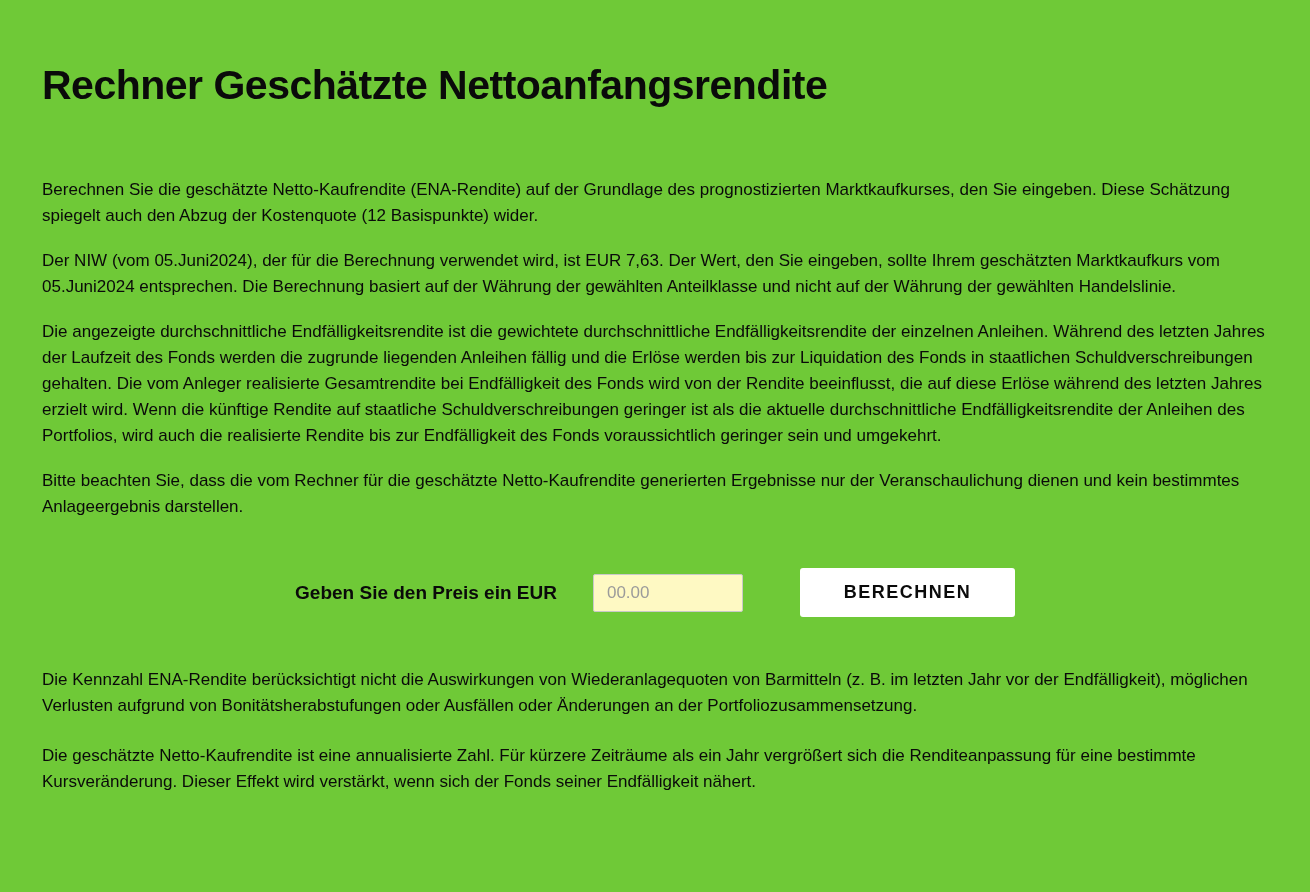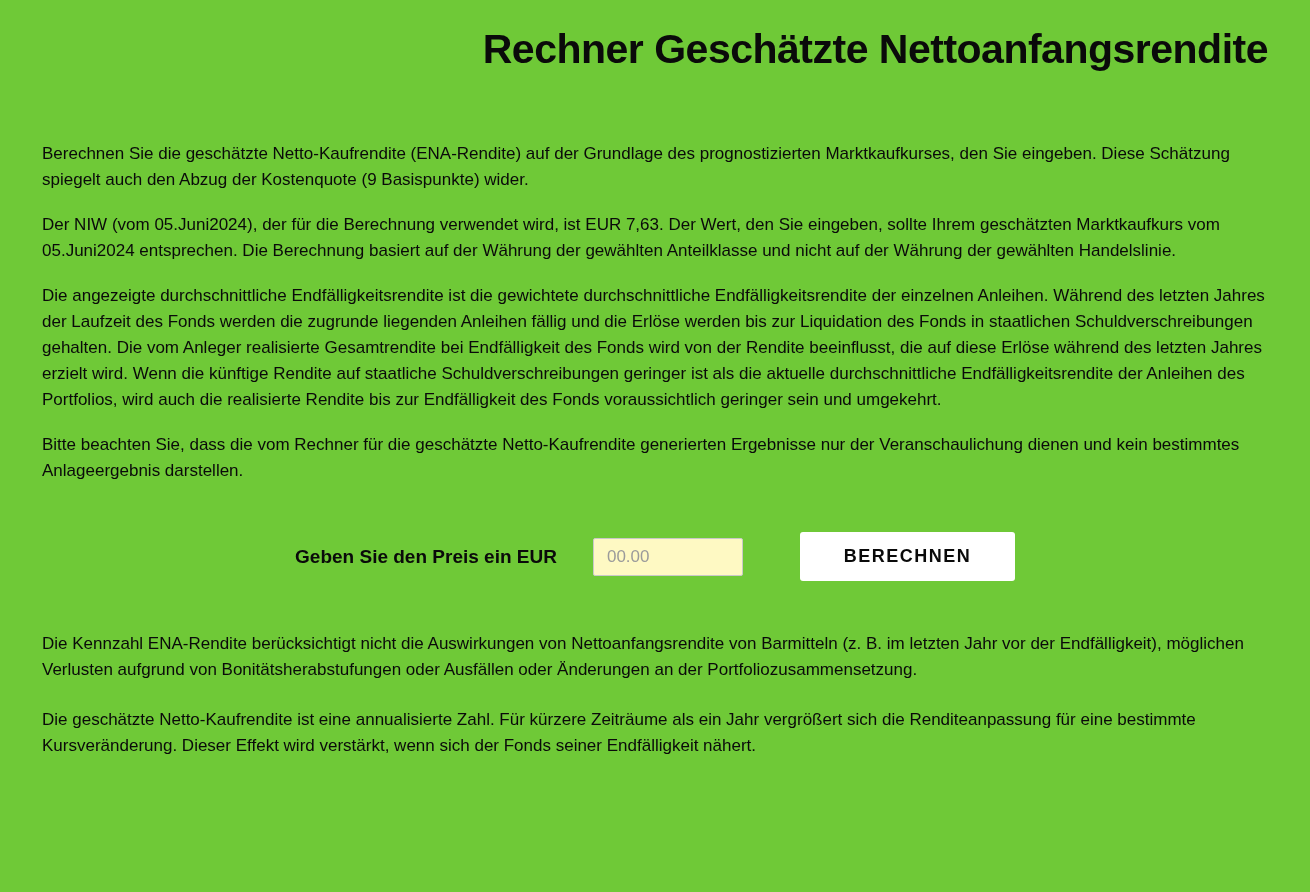--- a/index.html
+++ b/index.html
@@ -15,22 +15,22 @@
     overflow: hidden;
   }
   .page {
     width: 1310px;
     height: 892px;
     box-sizing: border-box;
     padding: 0 42px;
   }
   h1.page-title {
     margin: 0;
-    padding-top: 24px;
-    text-align: right;
+    padding-top: 60px;
+    text-align: left;
     font-size: 41px;
     line-height: 51px;
     font-weight: 700;
     letter-spacing: -0.5px;
     color: #0a0a0a;
   }
   .intro-section {
     margin-top: 66px;
   }
   .page p {
@@ -92,30 +92,30 @@
   }
 </style>
 </head>
 <body style="background: rgb(111, 201, 55); color: rgb(10, 10, 10);">
 
 <main class="page">
 
   <h1 class="page-title">Rechner Geschätzte Nettoanfangsrendite</h1>
 
   <section class="intro-section">
-    <p>Berechnen Sie die geschätzte Netto-Kaufrendite (ENA-Rendite) auf der Grundlage des prognostizierten Marktkaufkurses, den Sie eingeben. Diese Schätzung spiegelt auch den Abzug der Kostenquote (9 Basispunkte) wider.</p>
+    <p>Berechnen Sie die geschätzte Netto-Kaufrendite (ENA-Rendite) auf der Grundlage des prognostizierten Marktkaufkurses, den Sie eingeben. Diese Schätzung spiegelt auch den Abzug der Kostenquote (12 Basispunkte) wider.</p>
     <p>Der NIW (vom 05.Juni2024), der für die Berechnung verwendet wird, ist EUR 7,63. Der Wert, den Sie eingeben, sollte Ihrem geschätzten Marktkaufkurs vom 05.Juni2024 entsprechen. Die Berechnung basiert auf der Währung der gewählten Anteilklasse und nicht auf der Währung der gewählten Handelslinie.</p>
     <p>Die angezeigte durchschnittliche Endfälligkeitsrendite ist die gewichtete durchschnittliche Endfälligkeitsrendite der einzelnen Anleihen. Während des letzten Jahres der Laufzeit des Fonds werden die zugrunde liegenden Anleihen fällig und die Erlöse werden bis zur Liquidation des Fonds in staatlichen Schuldverschreibungen gehalten. Die vom Anleger realisierte Gesamtrendite bei Endfälligkeit des Fonds wird von der Rendite beeinflusst, die auf diese Erlöse während des letzten Jahres erzielt wird. Wenn die künftige Rendite auf staatliche Schuldverschreibungen geringer ist als die aktuelle durchschnittliche Endfälligkeitsrendite der Anleihen des Portfolios, wird auch die realisierte Rendite bis zur Endfälligkeit des Fonds voraussichtlich geringer sein und umgekehrt.</p>
     <p>Bitte beachten Sie, dass die vom Rechner für die geschätzte Netto-Kaufrendite generierten Ergebnisse nur der Veranschaulichung dienen und kein bestimmtes Anlageergebnis darstellen.</p>
   </section>
 
   <div class="calculator-form">
     <span class="price-label">Geben Sie den Preis ein EUR</span>
     <input class="price-input" type="text" placeholder="00.00" style="">
     <button class="calc-button">BERECHNEN</button>
   </div>
 
   <section class="disclaimer-section">
-    <p>Die Kennzahl ENA-Rendite berücksichtigt nicht die Auswirkungen von Nettoanfangsrendite von Barmitteln (z. B. im letzten Jahr vor der Endfälligkeit), möglichen Verlusten aufgrund von Bonitätsherabstufungen oder Ausfällen oder Änderungen an der Portfoliozusammensetzung.</p>
+    <p>Die Kennzahl ENA-Rendite berücksichtigt nicht die Auswirkungen von Wiederanlagequoten von Barmitteln (z. B. im letzten Jahr vor der Endfälligkeit), möglichen Verlusten aufgrund von Bonitätsherabstufungen oder Ausfällen oder Änderungen an der Portfoliozusammensetzung.</p>
     <p>Die geschätzte Netto-Kaufrendite ist eine annualisierte Zahl. Für kürzere Zeiträume als ein Jahr vergrößert sich die Renditeanpassung für eine bestimmte Kursveränderung. Dieser Effekt wird verstärkt, wenn sich der Fonds seiner Endfälligkeit nähert.</p>
   </section>
 
 </main>
 
 </body></html>

